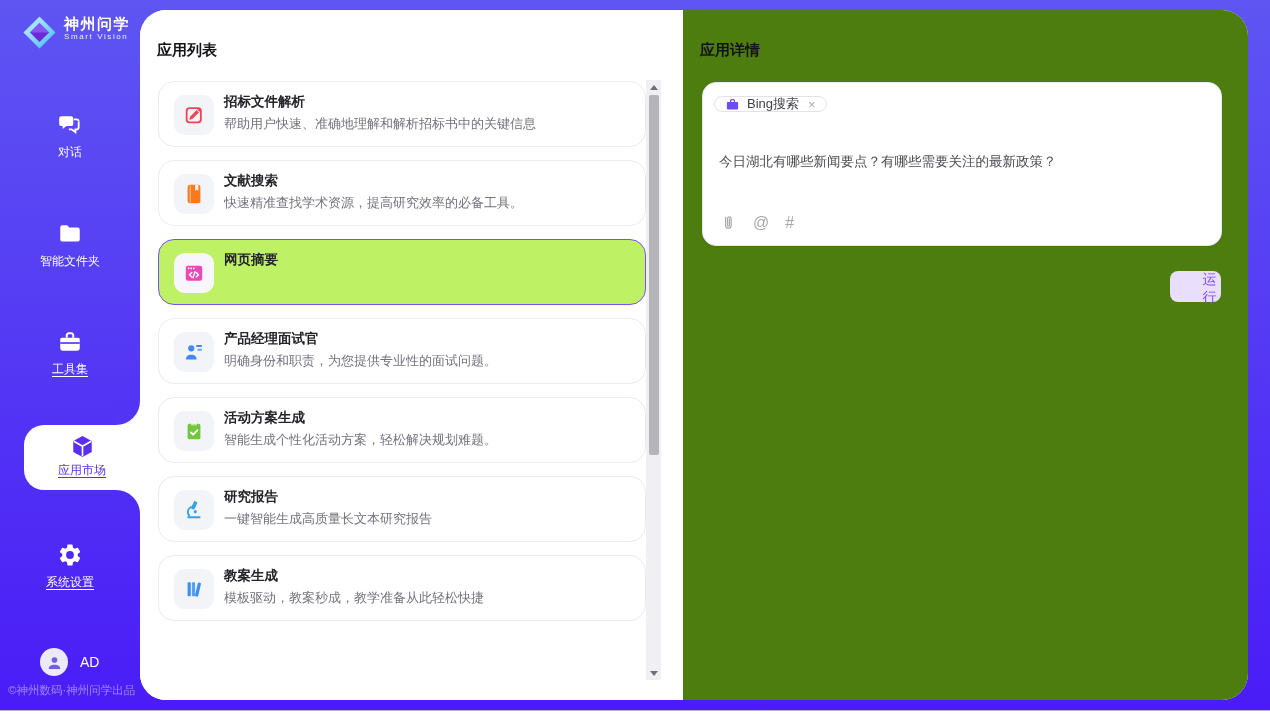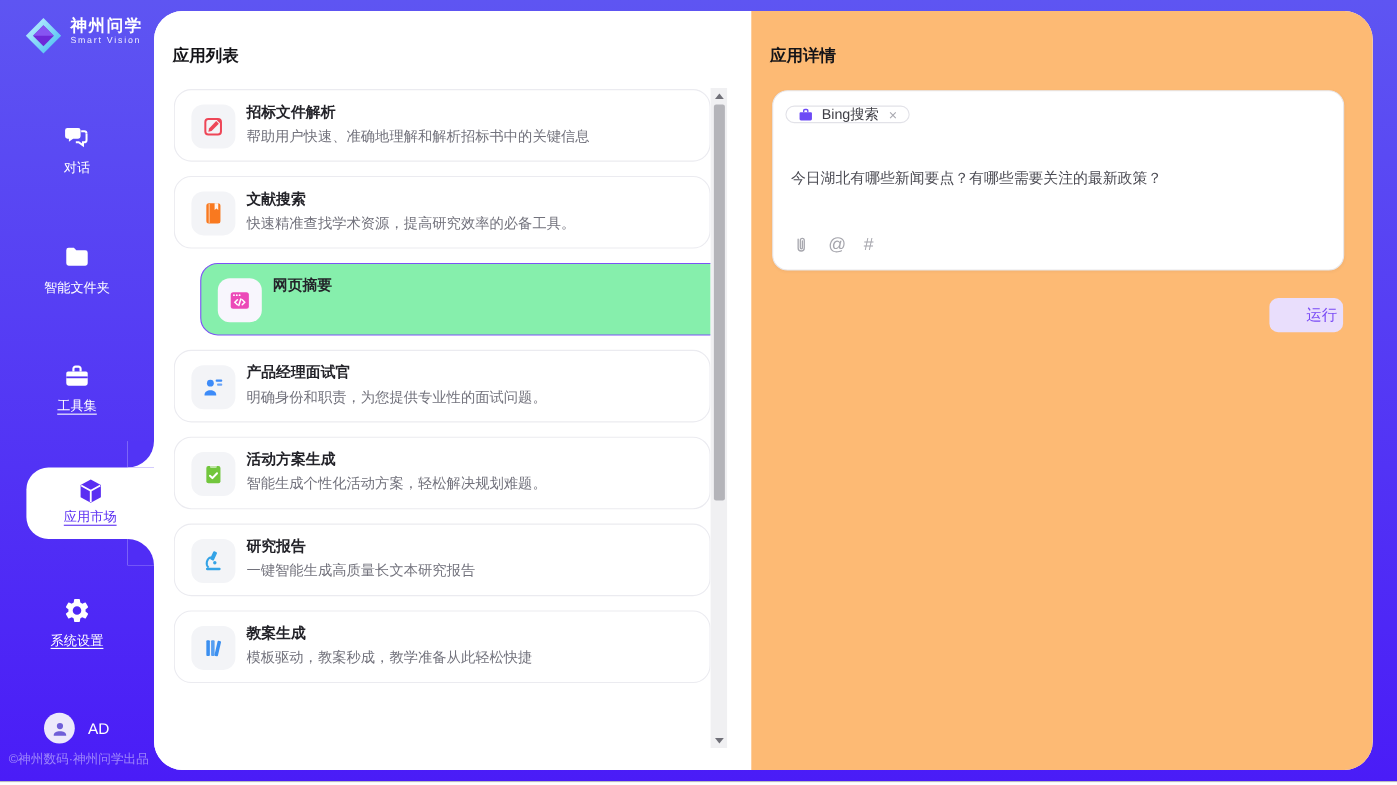--- a/index.html
+++ b/index.html
@@ -38,51 +38,51 @@
   
   .content { position:absolute; left:140px; top:10px; width:1108px; height:690px;
              border-radius:26px; overflow:hidden; display:flex; background:#fff; }
 
   
   .list-pane { position:relative; width:543px; height:100%; background:#fff; }
   .pane-title { position:absolute; left:17px; top:31px; font-size:15px; font-weight:700; color:#141418; }
   .list-viewport { position:absolute; left:18px; top:71px; width:488px; height:594px; overflow:hidden; }
   .app-card { position:relative; width:488px; height:66px; margin-bottom:13px; background:#fff;
               border:1px solid #ebebf0; border-radius:16px; cursor:pointer; }
-  .app-card.selected { background:#86efac; border:1.5px solid #7c52f5;margin-left:24px; }
+  .app-card.selected { background:#bef264; border:1.5px solid #7c52f5; }
   .tile { position:absolute; left:15px; top:13px; width:40px; height:40px; border-radius:11px;
           background:#f3f4f7; display:flex; align-items:center; justify-content:center; }
   .app-card.selected .tile { background:#f8f6fd; }
   .tile svg { width:22px; height:22px; }
   .app-text { position:absolute; left:65px; top:11px; width:405px; }
   .app-title { font-size:13.5px; font-weight:700; color:#232329; line-height:18px; }
   .app-desc  { font-size:13px; color:#72727c; line-height:17px; margin-top:4px; white-space:nowrap; overflow:hidden; }
 
   
   .scrollbar { position:absolute; left:506px; top:70px; width:15px; height:600px; background:#f0f0f2; }
   .sb-arrow { position:absolute; left:0; width:15px; height:14px; display:flex; align-items:center; justify-content:center; cursor:pointer; }
   .sb-arrow.up { top:0; } .sb-arrow.down { bottom:0; }
   .tri-up { width:0; height:0; border-left:4px solid transparent; border-right:4px solid transparent; border-bottom:5px solid #707078; }
   .tri-down { width:0; height:0; border-left:4px solid transparent; border-right:4px solid transparent; border-top:5px solid #707078; }
   .sb-thumb { position:absolute; left:2.5px; top:15px; width:10px; height:360px; background:#b4b4b9; border-radius:2px; cursor:grab; }
 
   
-  .detail-pane { position:relative; flex:1; height:100%; background:#fdba74; }
+  .detail-pane { position:relative; flex:1; height:100%; background:#4d7c0f; }
   .input-card { position:absolute; left:19px; top:72px; width:520px; height:164px; background:#fff;
                 border:1px solid #e7e7ec; border-radius:14px; box-shadow:0 1px 3px rgba(20,20,40,.04); }
   .tool-chip { position:absolute; left:11px; top:13px; height:16px; display:inline-flex; align-items:center;
                gap:7px; padding:0 10px; background:#fff; border:1px solid #e2e2e8; border-radius:16px; }
   .tool-chip svg { width:15px; height:15px; }
   .chip-label { font-size:13px; color:#3f3f46; }
   .chip-close { font-size:13px; color:#a8a8b0; margin-left:2px; cursor:pointer; }
   .prompt-text { position:absolute; left:16px; top:69px; width:480px; font-size:13.5px; color:#4b4b53; line-height:19px; }
   .attach-row { position:absolute; left:16px; bottom:13px; display:flex; align-items:center; gap:16px; color:#a7a7ae; }
   .attach-row svg { width:18px; height:18px; }
   .glyph-btn { font-size:16px; color:#a7a7ae; cursor:pointer; line-height:18px; }
-  .run-btn { position:absolute; right:27px; top:261px; width:67px; height:31px; background:#e9defc;
+  .run-btn { position:absolute; right:27px; top:261px; width:51px; height:31px; background:#e9defc;
              color:#7a4bf5; border:none; border-radius:8px; font-size:14px; cursor:pointer;
              font-family:"Liberation Sans","DejaVu Sans",sans-serif;padding-left:28px; }
 </style>
 </head>
 <body>
 
 <div class="frame">
 
   <div class="sidebar">
 

